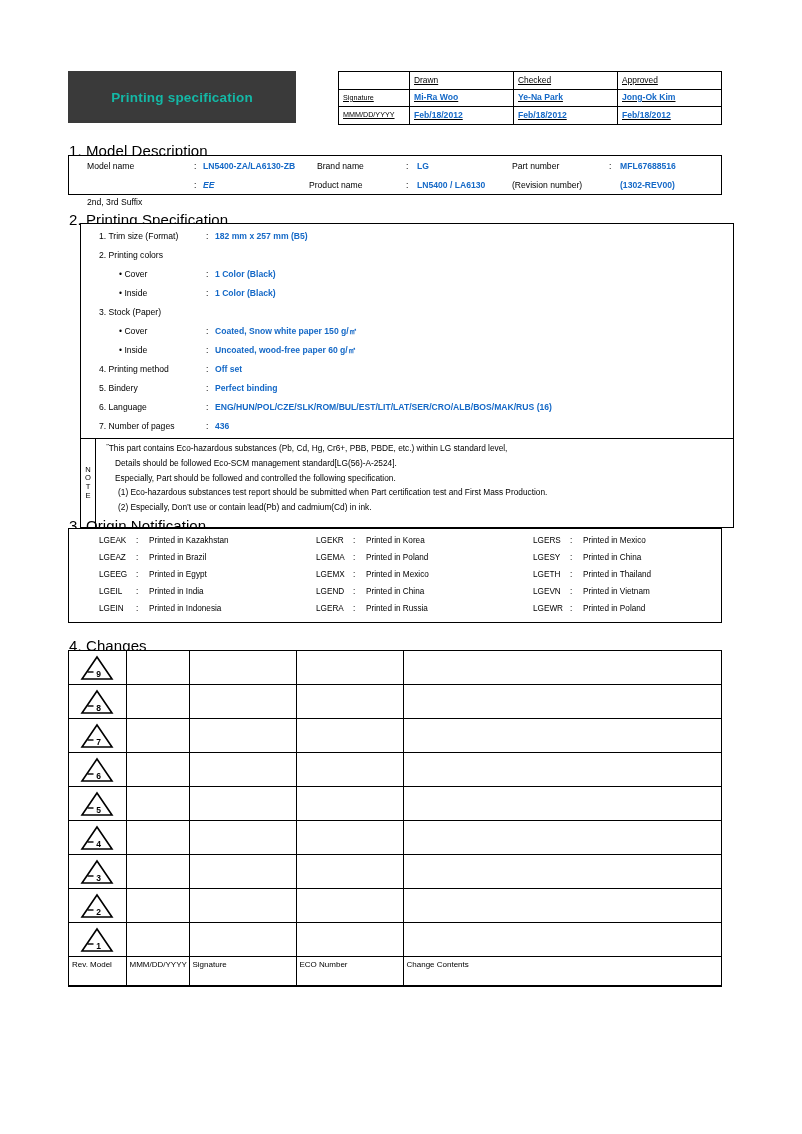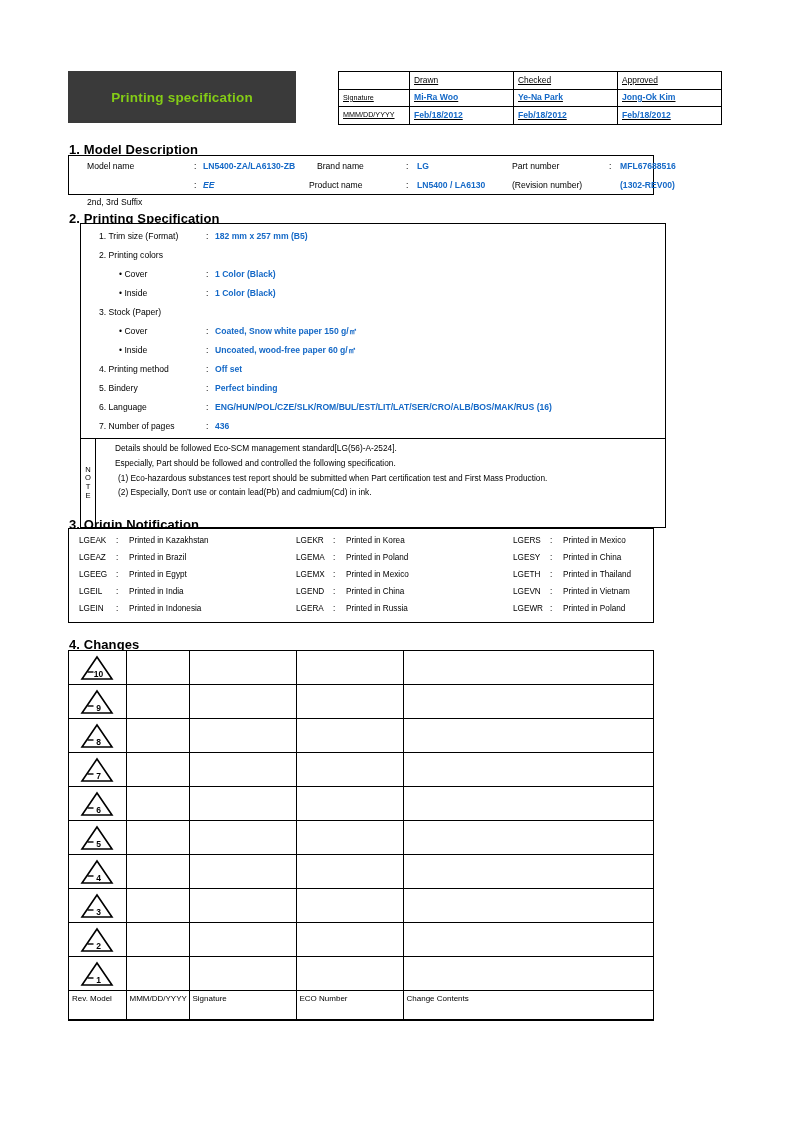--- a/index.html
+++ b/index.html
@@ -24,21 +24,21 @@
   }
 
   
   .title-block {
     position: absolute;
     left: 68px;
     top: 71px;
     width: 228px;
     height: 52px;
     background: #3a3a3a;
-    color: #84cc16;
+    color: #14b8a6;
     display: flex;
     align-items: center;
     justify-content: center;
     font-size: 13.5px;
     font-weight: bold;
     letter-spacing: 0.2px;
   }
 
   
   .signoff {
@@ -67,30 +67,30 @@
     color: #1569c7;
     font-weight: bold;
     font-size: 8.6px;
   }
   .signoff .blank { border: 1px solid #000; }
 
   
   .section-heading {
     position: absolute;
     left: 69px;
-    font-size: 13px;
-    font-weight: bold;
+    font-size: 15px;
+    font-weight: normal;
     letter-spacing: 0.1px;
   }
 
   
   .boxed {
     position: absolute;
     left: 68px;
-    width: 586px;
+    width: 654px;
     border: 1.6px solid #000000;
     box-sizing: border-box;
     background: #fff;
   }
 
   
   #model-box { top: 155px; }
   .model-row {
     display: flex;
     align-items: center;
@@ -166,21 +166,21 @@
     font-size: 8.3px;
     line-height: 1.0;
     margin-bottom: 6.5px;
     white-space: nowrap;
   }
   .note-line.ind1 { padding-left: 9px; }
   .note-line.ind2 { padding-left: 12px; }
   .note-line:last-child { margin-bottom: 1px; }
 
   
-  #origin-box { top: 528px; }
+  #origin-box { top: 528px; padding-left: 20px; }
   .origin-grid {
     display: grid;
     grid-template-columns: 217px 217px 1fr;
     padding: 4px 0 4px 0;
   }
   .origin-cell {
     position: relative;
     height: 17px;
     font-size: 8.2px;
   }
@@ -360,20 +360,21 @@
     </div>
 
     <div class="note-wrap">
       <div class="note-side">
         <span>N</span>
         <span>O</span>
         <span>T</span>
         <span>E</span>
       </div>
       <div class="note-body">
+        <div class="note-line">˝This part contains Eco-hazardous substances (Pb, Cd, Hg, Cr6+, PBB, PBDE, etc.) within LG standard level,</div>
         <div class="note-line ind1">Details should be followed Eco-SCM management standard[LG(56)-A-2524].</div>
         <div class="note-line ind1">Especially, Part should be followed and controlled the following specification.</div>
         <div class="note-line ind2">(1) Eco-hazardous substances test report should be submitted when Part certification test and First Mass Production.</div>
         <div class="note-line ind2">(2) Especially, Don’t use or contain lead(Pb) and cadmium(Cd) in ink.</div>
       </div>
     </div>
   </div>
 
   <div class="section-heading" style="top:494px;margin-top:23px;">3. Origin Notification</div>
 
@@ -466,31 +467,20 @@
   <div class="boxed" id="changes-box">
     <table class="changes-table">
       <colgroup>
         <col class="col-rev">
           <col class="col-date">
           <col class="col-sign">
           <col class="col-eco">
           <col>
       </colgroup>
       <tbody id="changes-body">
-          <tr>
-            <td class="tri-cell"><span class="tri"><svg width="34" height="26" viewBox="0 0 34 26">
-                  <polygon points="17,2 32,24 2,24" fill="none" stroke="#000" stroke-width="1.6"></polygon>
-                  <line x1="7.5" y1="17" x2="13.5" y2="17" stroke="#000" stroke-width="1.4"></line>
-                  <text x="18.5" y="22" font-family="Liberation Sans, sans-serif" font-size="8.5" font-weight="bold" text-anchor="middle" fill="#000">10</text>
-                </svg></span></td>
-            <td></td>
-            <td></td>
-            <td></td>
-            <td></td>
-          </tr>
           <tr>
             <td class="tri-cell"><span class="tri"><svg width="34" height="26" viewBox="0 0 34 26">
                   <polygon points="17,2 32,24 2,24" fill="none" stroke="#000" stroke-width="1.6"></polygon>
                   <line x1="7.5" y1="17" x2="13.5" y2="17" stroke="#000" stroke-width="1.4"></line>
                   <text x="18.5" y="22" font-family="Liberation Sans, sans-serif" font-size="8.5" font-weight="bold" text-anchor="middle" fill="#000">9</text>
                 </svg></span></td>
             <td></td>
             <td></td>
             <td></td>
             <td></td>

